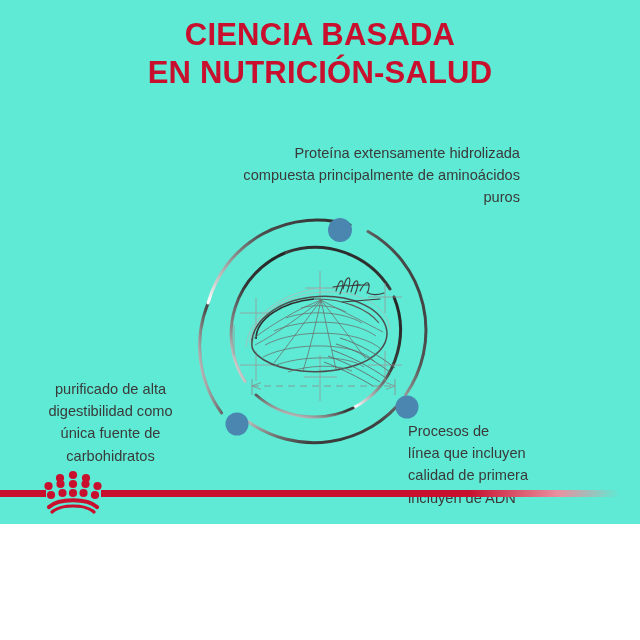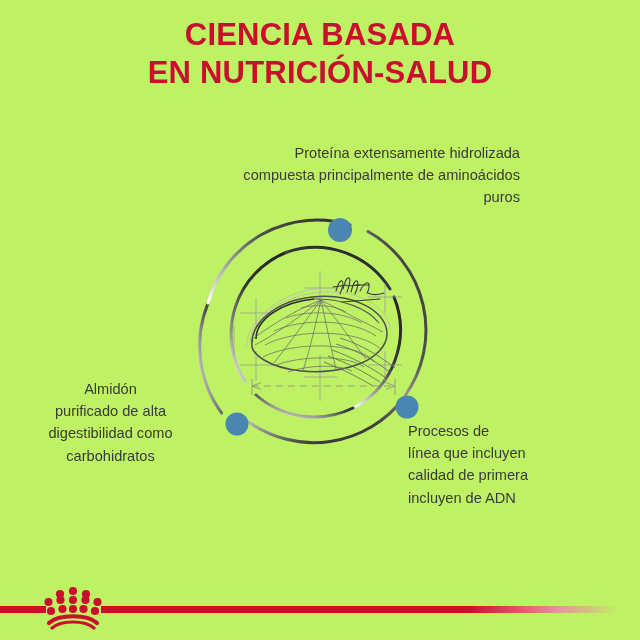--- a/index.html
+++ b/index.html
@@ -4,22 +4,22 @@
 <style>
   * { margin:0; padding:0; box-sizing:border-box; }
   html, body {
     width:640px; height:640px;
     background:#ffffff;
     font-family:"Liberation Sans", sans-serif;
     overflow:hidden;
   }
   #page {
     position:relative;
-    width:640px; height:640px;
-    background:#bef264;
+    width:640px; height:524px;
+    background:#5eead4;
   }
 
   
   #title {
     position:absolute;
     left:0; top:16px;
     width:640px;
     text-align:center;
     color:#c8102e;
     font-weight:bold;
@@ -85,23 +85,23 @@
     <span class="tl">EN NUTRICIÓN-SALUD</span>
   </div>
 
   <div id="callout-top" class="callout">
     <span class="tl">Proteína extensamente hidrolizada</span>
     <span class="tl">compuesta principalmente de aminoácidos</span>
     <span class="tl">puros</span>
   </div>
 
   <div id="callout-left" class="callout">
-    <span class="tl">Almidón</span>
     <span class="tl">purificado de alta</span>
     <span class="tl">digestibilidad como</span>
+    <span class="tl">única fuente de</span>
     <span class="tl">carbohidratos</span>
   </div>
 
   <div id="callout-right" class="callout">
     <span class="tl">Procesos de</span>
     <span class="tl">línea que incluyen</span>
     <span class="tl">calidad de primera</span>
     <span class="tl">incluyen de ADN</span>
   </div>
 

